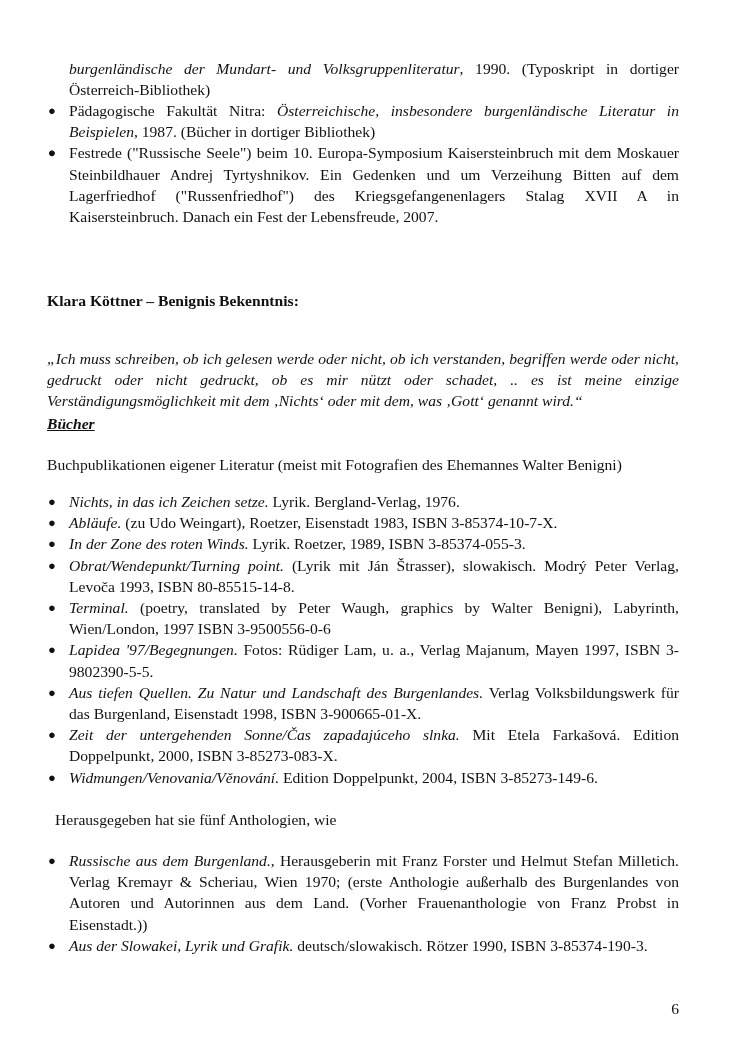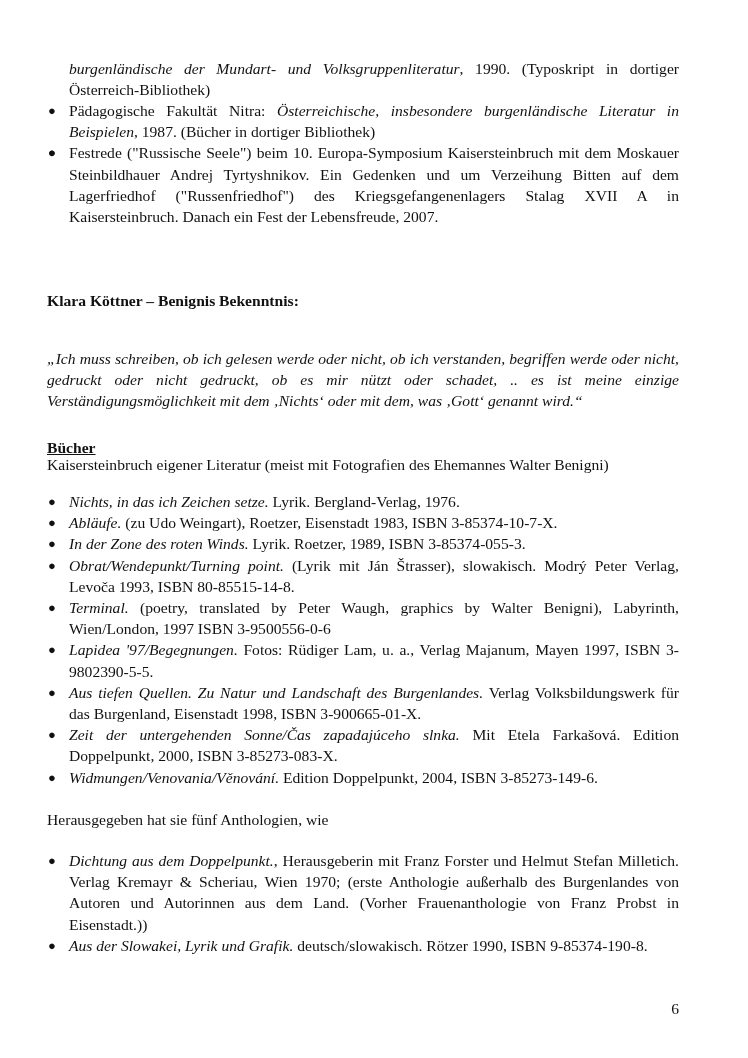--- a/index.html
+++ b/index.html
@@ -4,21 +4,21 @@
 <style>
   html, body { margin: 0; padding: 0; background: #ffffff; }
   body { width: 748px; height: 1058px; position: relative; overflow: hidden;
          font-family: "Liberation Serif", "DejaVu Serif", serif; color: #111111; }
   .page { position: absolute; left: 47px; top: 0; width: 632px; font-size: 15.6px; line-height: 21.2px; }
   .p { margin: 0; text-align: justify; }
   ul { margin: 0; padding: 0; list-style: none; }
   li { position: relative; padding-left: 22px; text-align: justify; }
   li .bullet { position: absolute; left: 1px; top: 0; font-size: 13px; }
   i, .it { font-style: italic; }
-  .heading { font-weight: bold; text-decoration: underline; margin-top: 24px; }
+  .heading { font-weight: bold; font-style: italic; text-decoration: underline; }
   .pagenum { position: absolute; right: 69px; top: 1000px; font-size: 15.6px; }
 </style>
 </head>
 <body>
 
 <div class="page">
 
   <p class="p" style="position:absolute; top:58px; left:22px; width:610px;"><i>burgenländische der Mundart- und Volksgruppenliteratur</i><span>, 1990. (Typoskript in dortiger Österreich-Bibliothek)</span></p>
 
   <ul style="position:absolute; top:100px; left:0; width:632px;">
@@ -26,35 +26,35 @@
     <li><span class="bullet">●</span></li>
     <li><span class="bullet">●</span><span>Festrede ("Russische Seele") beim 10. Europa-Symposium Kaisersteinbruch mit dem Moskauer Steinbildhauer Andrej Tyrtyshnikov. Ein Gedenken und um Verzeihung Bitten auf dem Lagerfriedhof ("Russenfriedhof") des Kriegsgefangenenlagers Stalag XVII A in Kaisersteinbruch. Danach ein Fest der Lebensfreude, 2007.</span></li>
   </ul>
 
   <p class="p" style="position:absolute; top:290px; left:0;font-weight:bold;">Klara Köttner – Benignis Bekenntnis:</p>
 
   <p class="p it" style="position:absolute; top:332px; left:0; width:632px;margin-top:16px;">„Ich muss schreiben, ob ich gelesen werde oder nicht, ob ich verstanden, begriffen werde oder nicht, gedruckt oder nicht gedruckt, ob es mir nützt oder schadet, .. es ist meine einzige Verständigungsmöglichkeit mit dem ‚Nichts‘ oder mit dem, was ‚Gott‘ genannt wird.“</p>
 
   <p class="p heading" style="position:absolute; top:413px; left:0;">Bücher</p>
 
-  <p class="p" style="position:absolute; top:454px; left:0;">Kaisersteinbruch eigener Literatur (meist mit Fotografien des Ehemannes Walter Benigni)</p>
+  <p class="p" style="position:absolute; top:454px; left:0;">Buchpublikationen eigener Literatur (meist mit Fotografien des Ehemannes Walter Benigni)</p>
 
   <ul style="position:absolute; top:491px; left:0; width:632px;">
     <li><span class="bullet">●</span><i>Nichts, in das ich Zeichen setze.</i><span> Lyrik. Bergland-Verlag, 1976.</span></li>
     <li><span class="bullet">●</span><i>Abläufe.</i><span> (zu Udo Weingart), Roetzer, Eisenstadt 1983, ISBN 3-85374-10-7-X.</span></li>
     <li><span class="bullet">●</span><i>In der Zone des roten Winds.</i><span> Lyrik. Roetzer, 1989, ISBN 3-85374-055-3.</span></li>
     <li><span class="bullet">●</span><i>Obrat/Wendepunkt/Turning point.</i><span> (Lyrik mit Ján Štrasser), slowakisch. Modrý Peter Verlag, Levoča 1993, ISBN 80-85515-14-8.</span></li>
     <li><span class="bullet">●</span><i>Terminal.</i><span> (poetry, translated by Peter Waugh, graphics by Walter Benigni), Labyrinth, Wien/London, 1997 ISBN 3-9500556-0-6</span></li>
     <li><span class="bullet">●</span><i>Lapidea '97/Begegnungen.</i><span> Fotos: Rüdiger Lam, u. a., Verlag Majanum, Mayen 1997, ISBN 3-9802390-5-5.</span></li>
     <li><span class="bullet">●</span><i>Aus tiefen Quellen. Zu Natur und Landschaft des Burgenlandes.</i><span> Verlag Volksbildungswerk für das Burgenland, Eisenstadt 1998, ISBN 3-900665-01-X.</span></li>
     <li><span class="bullet">●</span><i>Zeit der untergehenden Sonne/Čas zapadajúceho slnka.</i><span> Mit Etela Farkašová. Edition Doppelpunkt, 2000, ISBN 3-85273-083-X.</span></li>
     <li><span class="bullet">●</span><i>Widmungen/Venovania/Věnování.</i><span> Edition Doppelpunkt, 2004, ISBN 3-85273-149-6.</span></li>
   </ul>
 
-  <p class="p" style="position:absolute; top:809px; left:0;">Herausgegeben hat sie fünf Anthologien, wie</p>
+  <p class="p" style="position:absolute; top:809px; left:8px;">Herausgegeben hat sie fünf Anthologien, wie</p>
 
   <ul style="position:absolute; top:850px; left:0; width:632px;">
-    <li><span class="bullet">●</span><i>Dichtung aus dem Doppelpunkt.</i><span>, Herausgeberin mit Franz Forster und Helmut Stefan Milletich. Verlag Kremayr &amp; Scheriau, Wien 1970; (erste Anthologie außerhalb des Burgenlandes von Autoren und Autorinnen aus dem Land. (Vorher Frauenanthologie von Franz Probst in Eisenstadt.))</span></li>
-    <li><span class="bullet">●</span><i>Aus der Slowakei, Lyrik und Grafik.</i><span> deutsch/slowakisch. Rötzer 1990, ISBN 9-85374-190-8.</span></li>
+    <li><span class="bullet">●</span><i>Russische aus dem Burgenland.</i><span>, Herausgeberin mit Franz Forster und Helmut Stefan Milletich. Verlag Kremayr &amp; Scheriau, Wien 1970; (erste Anthologie außerhalb des Burgenlandes von Autoren und Autorinnen aus dem Land. (Vorher Frauenanthologie von Franz Probst in Eisenstadt.))</span></li>
+    <li><span class="bullet">●</span><i>Aus der Slowakei, Lyrik und Grafik.</i><span> deutsch/slowakisch. Rötzer 1990, ISBN 3-85374-190-3.</span></li>
   </ul>
 </div>
 
 <div class="pagenum">6</div>
 
 </body></html>

